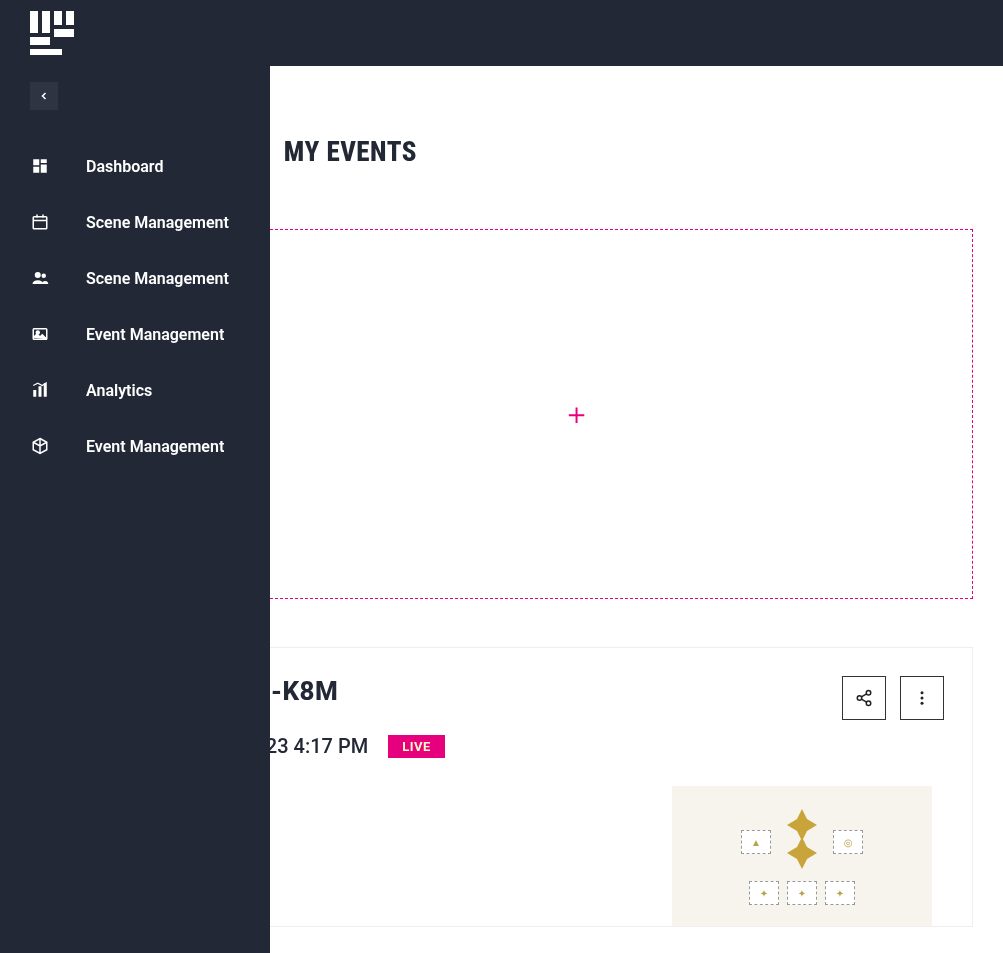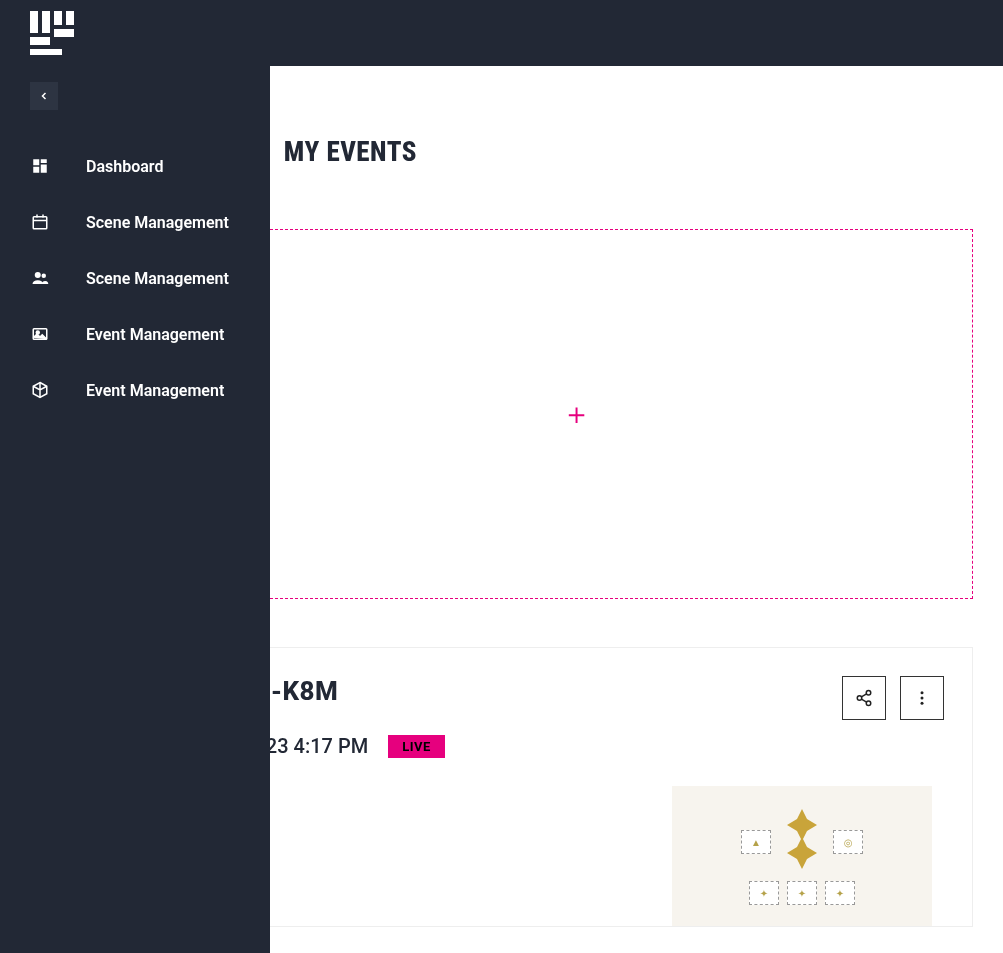--- a/index.html
+++ b/index.html
@@ -142,21 +142,21 @@
     align-items: center;
     gap: 20px;
   }
   .event-date {
     font-size: 20px;
     color: #222835;
     font-weight: 500;
   }
   .live-badge {
     background: #e6007e;
-    color: #000000;
+    color: #fef9c3;
     font-size: 13px;
     font-weight: 700;
     padding: 4px 14px;
     letter-spacing: 0.5px;
   }
   .event-preview {
     position: absolute;
     right: 40px;
     bottom: 0;
     width: 260px; height: 140px;
@@ -291,20 +291,31 @@
         <svg width="18" height="18" viewBox="0 0 24 24" fill="none" stroke="#fff" stroke-width="2">
             <rect x="3" y="5" width="18" height="14" rx="1"></rect>
             <circle cx="9" cy="10" r="2" fill="#fff"></circle>
             <path d="M3 17l5-5 4 4 3-3 6 6" fill="#fff"></path>
           </svg>
       </span>
       <span>Event Management</span>
     </li>
     <li class="nav-item">
       <span class="nav-icon">
+        <svg width="18" height="18" viewBox="0 0 24 24" fill="#fff">
+            <rect x="3" y="12" width="4" height="9"></rect>
+            <rect x="10" y="7" width="4" height="14"></rect>
+            <rect x="17" y="3" width="4" height="18"></rect>
+            <path d="M3 6l6-3 6 3 6-4" stroke="#fff" stroke-width="1.5" fill="none"></path>
+          </svg>
+      </span>
+      <span>Analytics</span>
+    </li>
+    <li class="nav-item">
+      <span class="nav-icon">
         <svg width="18" height="18" viewBox="0 0 24 24" fill="none" stroke="#fff" stroke-width="2">
             <path d="M12 2l9 5v10l-9 5-9-5V7z"></path>
             <path d="M12 2v20M3 7l9 5 9-5"></path>
           </svg>
       </span>
       <span>Event Management</span>
     </li>
   </ul>
 </div>
 

